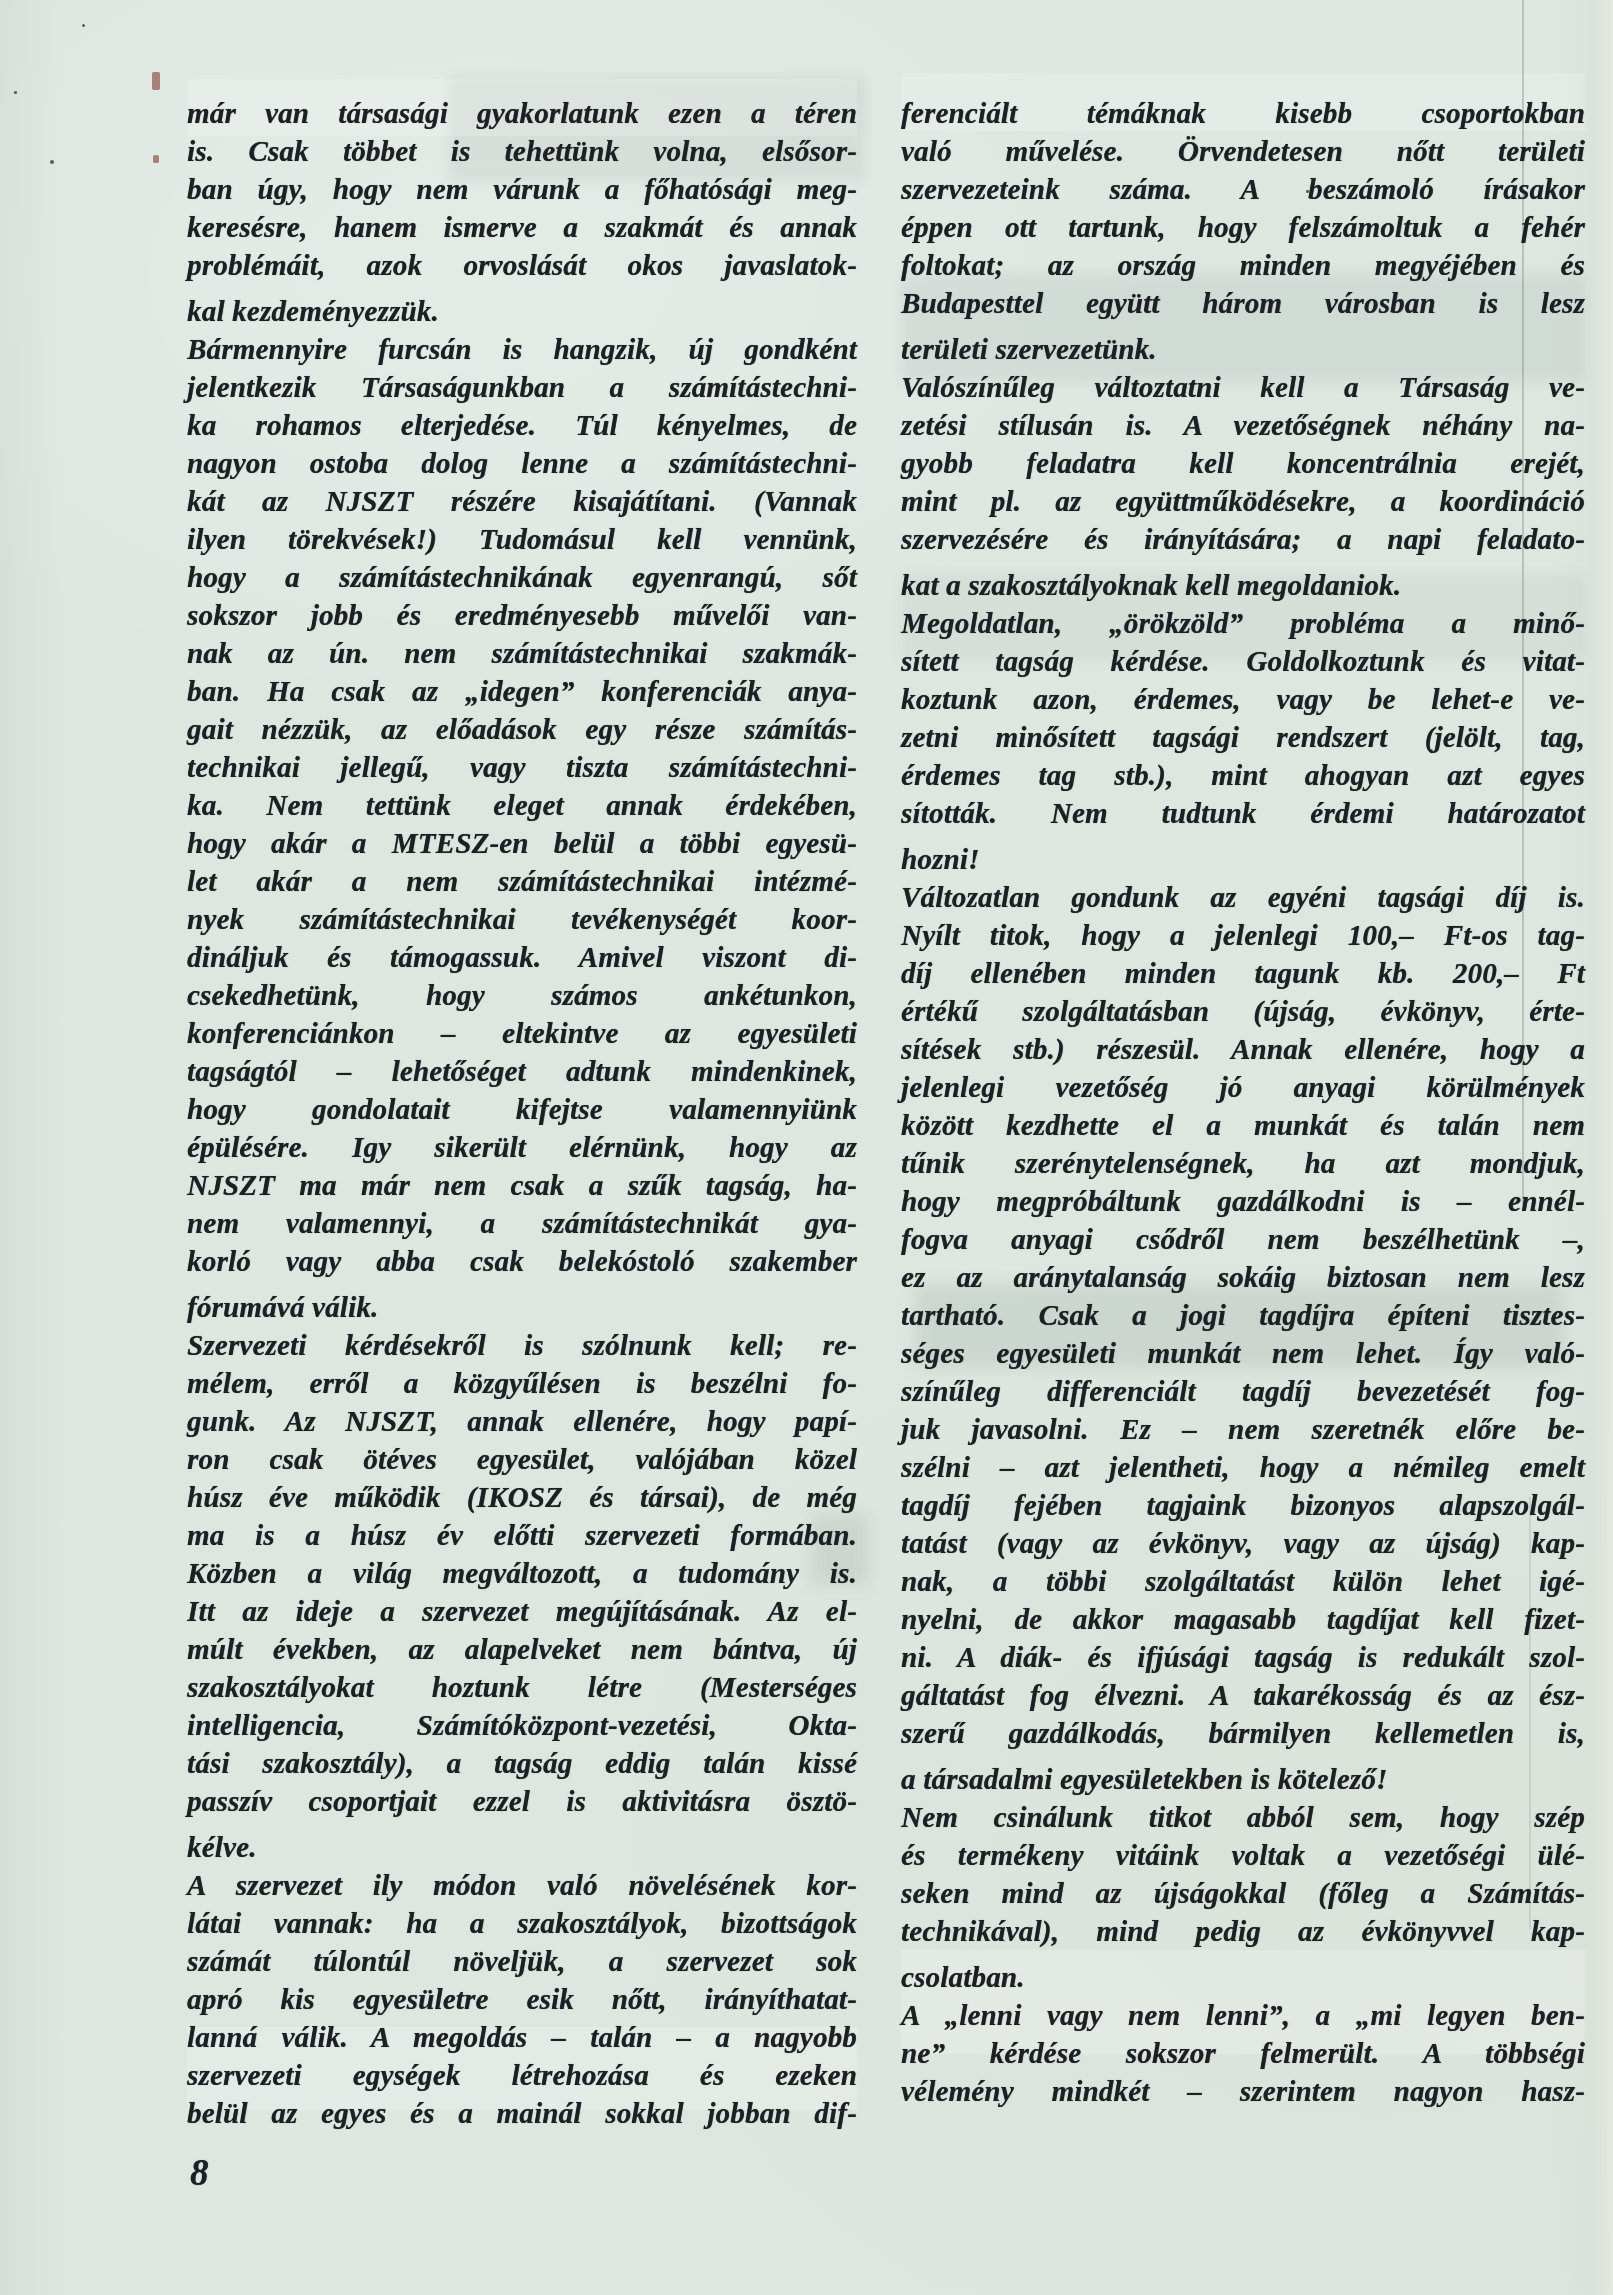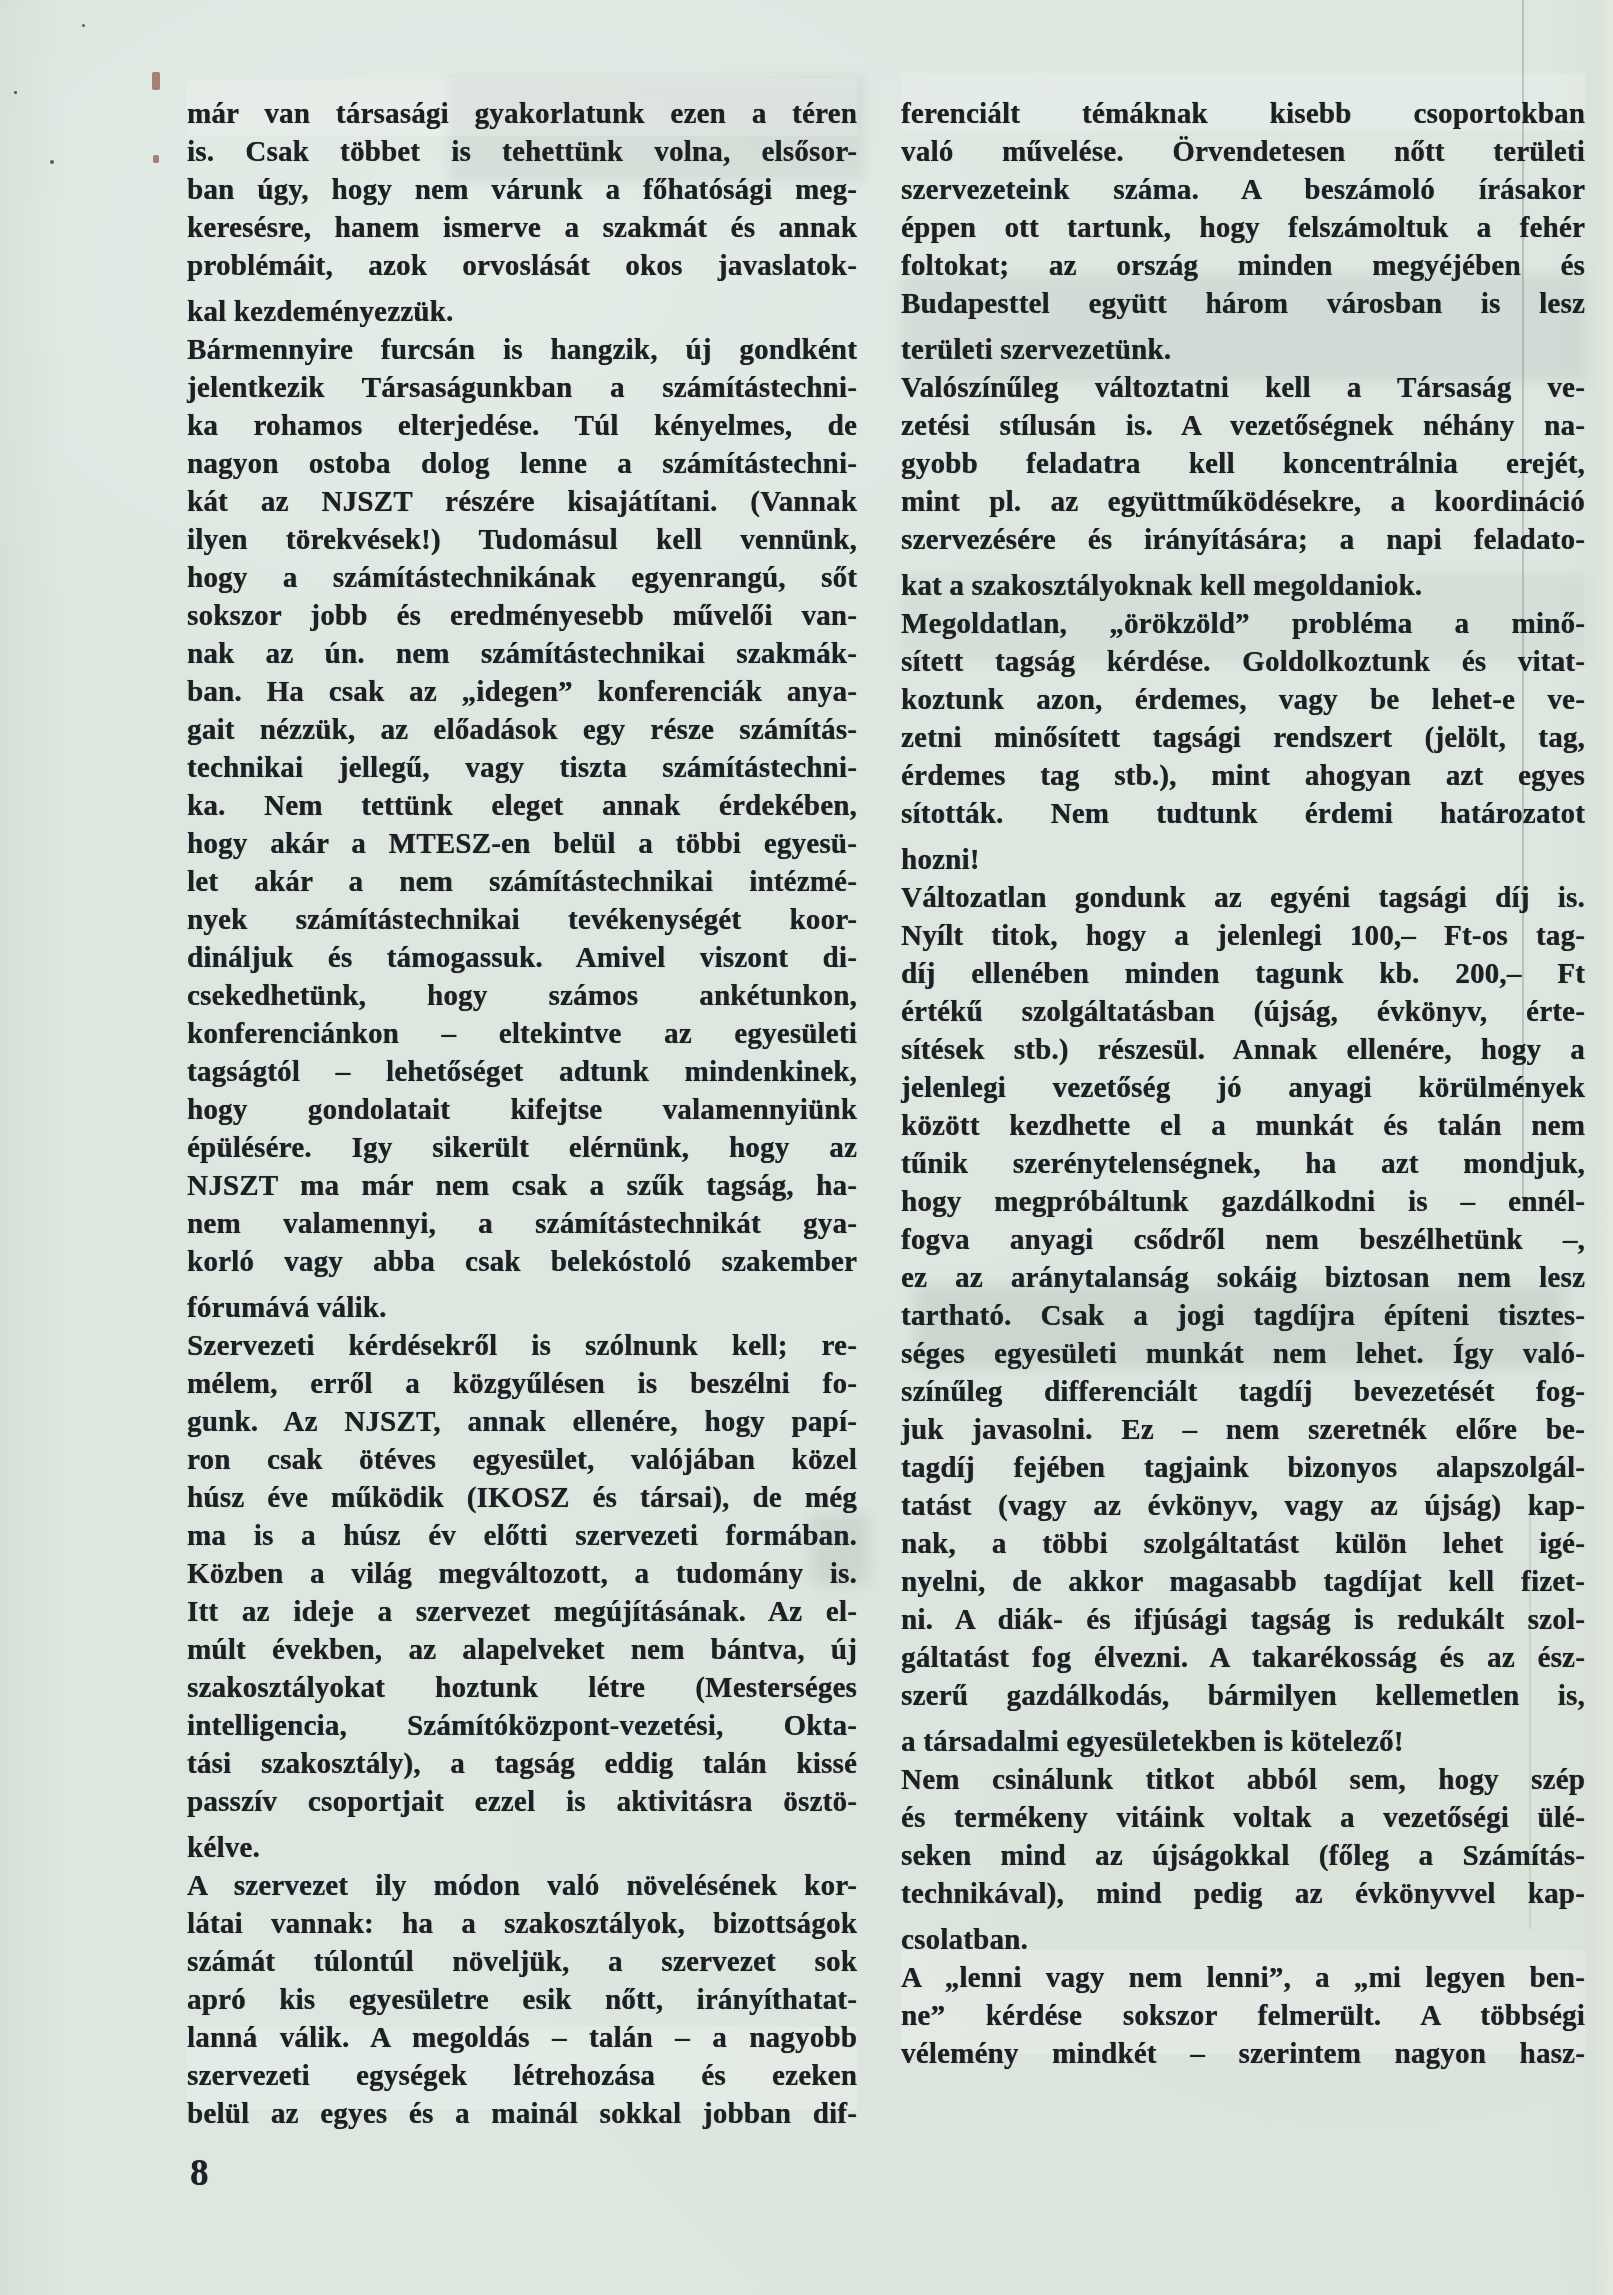--- a/index.html
+++ b/index.html
@@ -8,20 +8,21 @@
     width:1614px; height:2295px;
     margin:0 auto;
     background:
       radial-gradient(ellipse 1164px 749px at 30% 12%, rgba(255,255,255,0.20), rgba(255,255,255,0) 60%),
       radial-gradient(ellipse 1331px 998px at 85% 80%, rgba(215,222,210,0.45), rgba(215,222,210,0) 70%),
       linear-gradient(90deg, rgba(190,200,192,0.25) 0%, rgba(190,200,192,0) 4%, rgba(190,200,192,0) 96%, rgba(205,210,200,0.30) 100%),
       var(--paper, #dde7e0);
     overflow:hidden;
     font-family:"Liberation Serif", serif;
     color:var(--ink, #1c2024);
+    font-style:italic;
   }
   .col { position:absolute; top:94px; }
   .col-left  { left:187px;  width:670px; }
   .col-right { left:901px; width:684px; }
   .para { margin:0; }
   .line {
     font-size:29px;
     line-height:38px;
     font-weight:700;
     letter-spacing:0.2px;
@@ -171,20 +172,21 @@
         <div class="line">jelenlegi vezetőség jó anyagi körülmények</div>
         <div class="line">között kezdhette el a munkát és talán nem</div>
         <div class="line">tűnik szerénytelenségnek, ha azt mondjuk,</div>
         <div class="line">hogy megpróbáltunk gazdálkodni is – ennél-</div>
         <div class="line">fogva anyagi csődről nem beszélhetünk –,</div>
         <div class="line">ez az aránytalanság sokáig biztosan nem lesz</div>
         <div class="line">tartható. Csak a jogi tagdíjra építeni tisztes-</div>
         <div class="line">séges egyesületi munkát nem lehet. Így való-</div>
         <div class="line">színűleg differenciált tagdíj bevezetését fog-</div>
         <div class="line">juk javasolni. Ez – nem szeretnék előre be-</div>
+        <div class="line">szélni – azt jelentheti, hogy a némileg emelt</div>
         <div class="line">tagdíj fejében tagjaink bizonyos alapszolgál-</div>
         <div class="line">tatást (vagy az évkönyv, vagy az újság) kap-</div>
         <div class="line">nak, a többi szolgáltatást külön lehet igé-</div>
         <div class="line">nyelni, de akkor magasabb tagdíjat kell fizet-</div>
         <div class="line">ni. A diák- és ifjúsági tagság is redukált szol-</div>
         <div class="line">gáltatást fog élvezni. A takarékosság és az ész-</div>
         <div class="line">szerű gazdálkodás, bármilyen kellemetlen is,</div>
         <div class="line flush">a társadalmi egyesületekben is kötelező!</div>
       </div>
       <div class="para">

